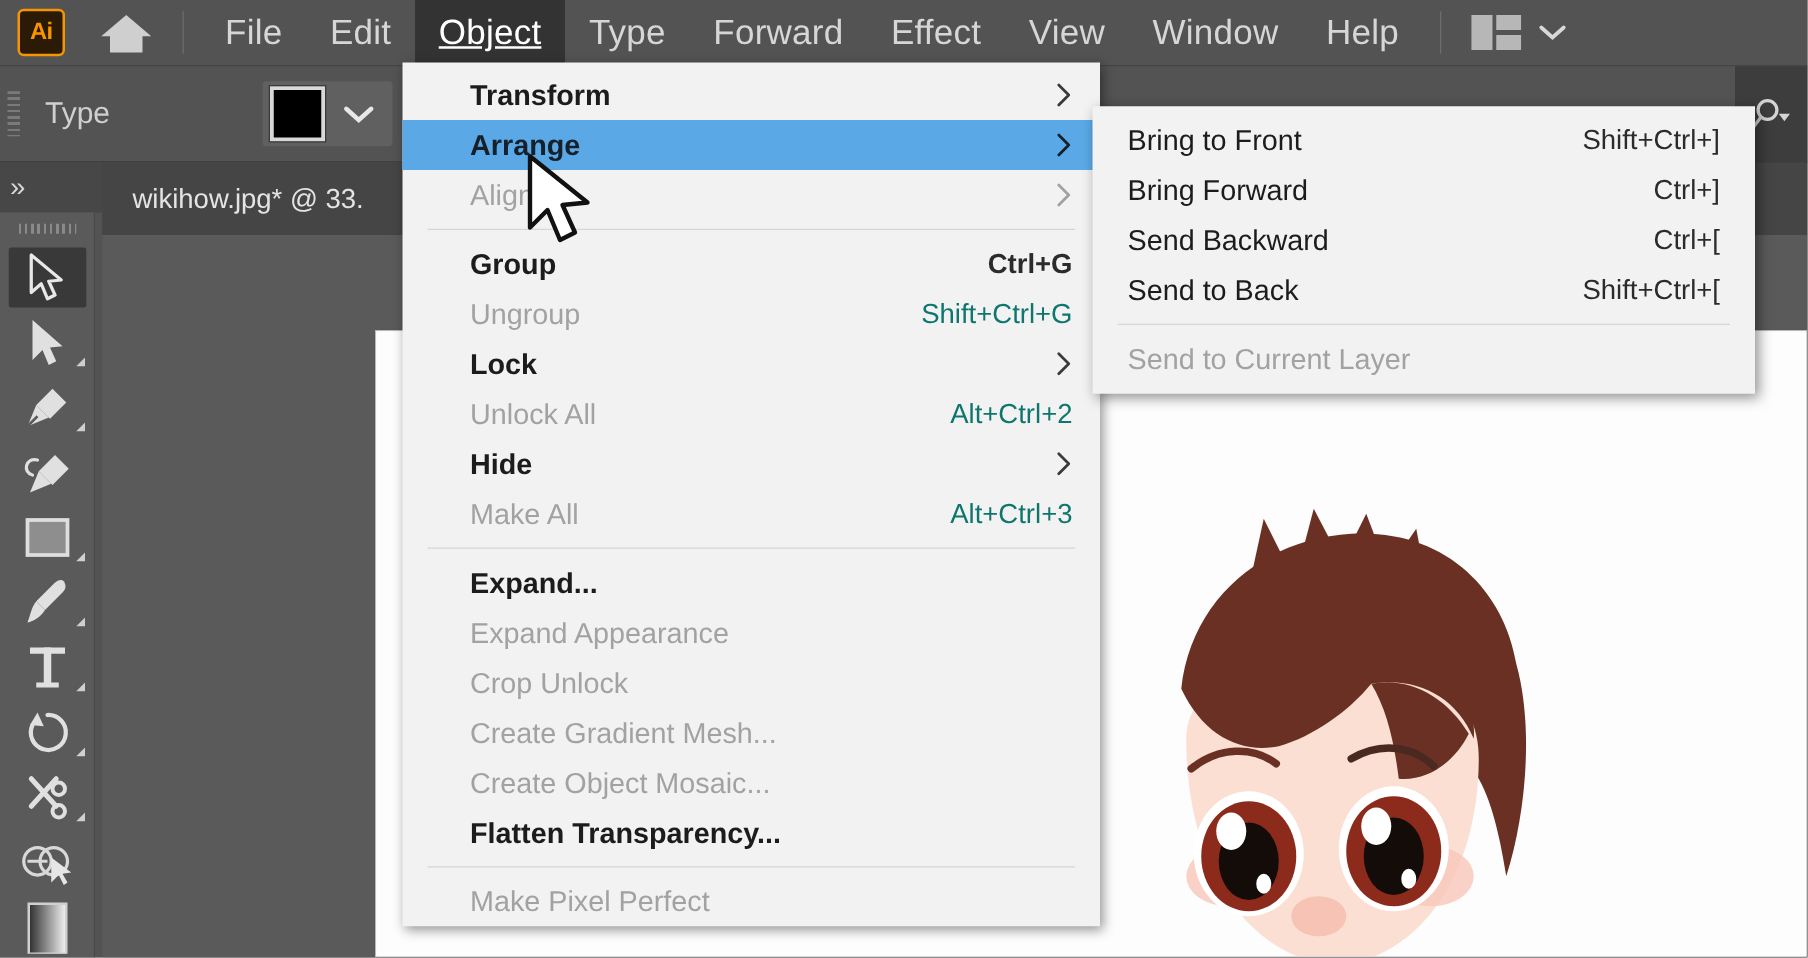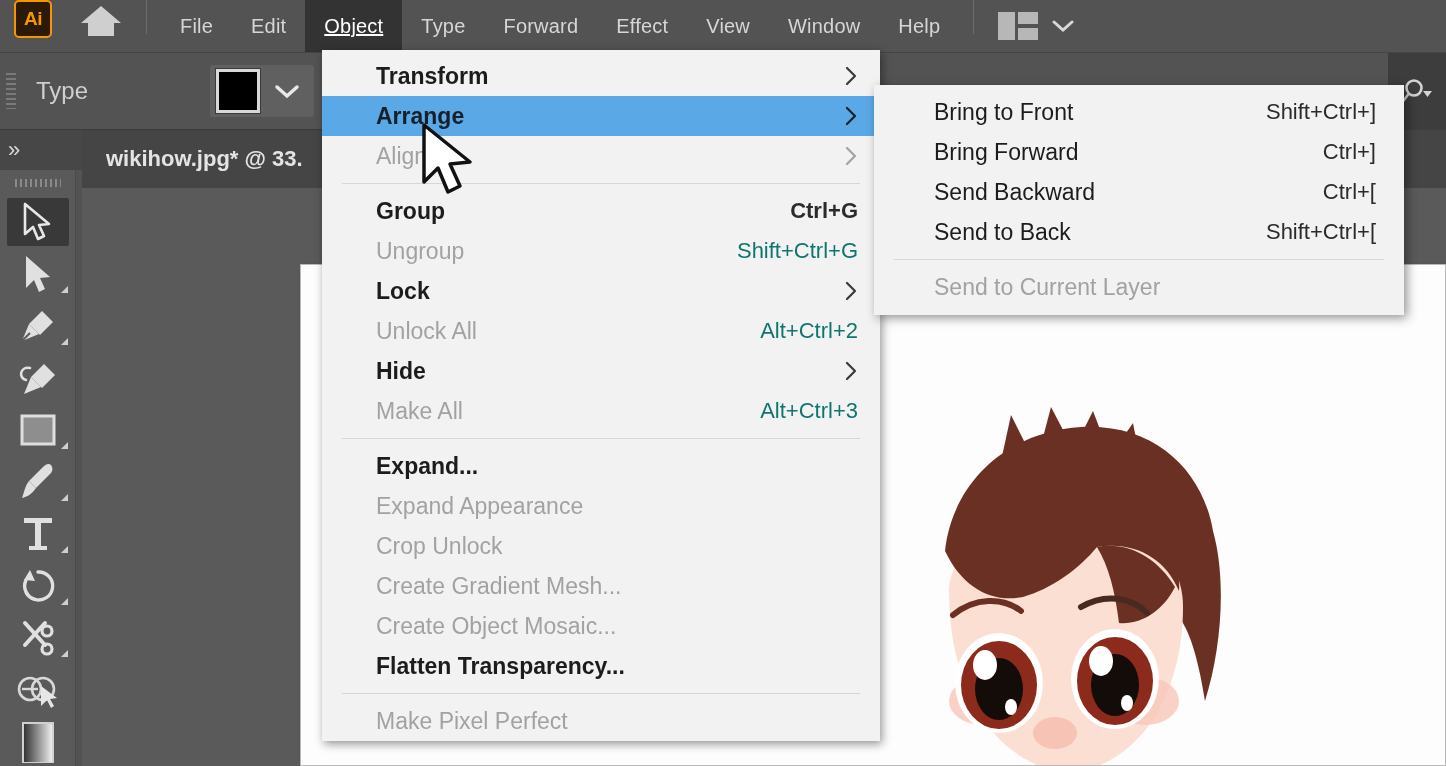--- a/index.html
+++ b/index.html
@@ -7,34 +7,34 @@
   body {
     font-family: "Liberation Sans", sans-serif;
     background:#535353;
     -webkit-font-smoothing: antialiased;
   }
   #app { position:relative; width:1446px; height:766px; overflow:hidden; background:#535353; }
 
   
   .menubar {
     position:absolute; left:0; top:0; width:1446px; height:52px;
-    background:#535353; display:flex; 
+    background:#535353; display:flex; align-items:center;
   }
   .ai-logo {
     width:38px; height:38px; margin-left:14px; border:2px solid #f79500;
     border-radius:5px; background:#2b1a05; color:#f79500;
     font-size:19px; font-weight:bold; display:flex; align-items:center;
     justify-content:center; letter-spacing:-0.5px; font-family:"Liberation Sans",sans-serif;
   }
   .home-icon { margin-left:26px; width:46px; height:40px; display:flex; align-items:center; justify-content:center; }
   .menu-sep { width:1px; height:34px; background:#6d6d6d; margin-left:22px; }
   .menu-items { display:flex; align-items:center; height:52px; margin-left:14px; }
   .menu-item {
     padding:0 19px; height:52px; line-height:52px; color:#d6d6d6;
-    font-size:20px; letter-spacing:0.2px; white-space:nowrap;
+    font-size:28px; letter-spacing:0.2px; white-space:nowrap;
   }
   .menu-item.active { background:#333333; color:#ffffff;text-decoration:underline; }
   .ws-sep { width:1px; height:34px; background:#6d6d6d; margin-left:14px; }
   .ws-switch { display:flex; align-items:center; margin-left:24px; gap:14px; }
   .ws-icon { width:40px; height:28px; display:block; }
   .chev-down { width:22px; height:14px; display:block; }
 
   
   .controlbar {
     position:absolute; left:0; top:52px; width:1446px; height:78px;
@@ -96,21 +96,21 @@
   }
 
   
   .docbar {
     position:absolute; left:82px; top:130px; width:1364px; height:58px;
     background:#454545;
   }
   .doctab {
     position:absolute; left:0; top:0; height:58px; padding:0 24px;
     display:flex; align-items:center; background:#454545;
-    color:#e4e4e4; font-size:22px; font-weight:bold; white-space:nowrap;
+    color:#e4e4e4; font-size:22px; font-weight:normal; white-space:nowrap;
   }
 
   
   .canvas-area {
     position:absolute; left:82px; top:188px; width:1364px; height:578px;
     background:#5a5a5a; overflow:hidden;
   }
   .artboard {
     position:absolute; left:218px; top:76px; width:1146px; height:502px;
     background:#ffffff; border:1px solid #b9b9b9;
@@ -139,21 +139,21 @@
     margin-left:auto; width:14px; height:22px; display:flex; align-items:center;
   }
   .mi.has-arrow .lbl { margin-right:0; }
   .sep { height:1px; background:#d6d6d6; margin:7px 20px; }
 
   .submenu {
     position:absolute; left:874px; top:85px; width:530px;
     background:#f2f2f2; box-shadow:3px 3px 10px rgba(0,0,0,0.42);
     padding:7px 0 8px 0; z-index:60;
   }
-  .submenu .mi { padding:0 28px 0 60px; }
+  .submenu .mi { padding:0 28px 0 28px; }
 
   
   .cursor { position:absolute; left:418px; top:122px; width:58px; height:74px; z-index:70; pointer-events:none; }
 </style>
 </head>
 <body>
 
 <div id="app">
 
   <div class="menubar">

